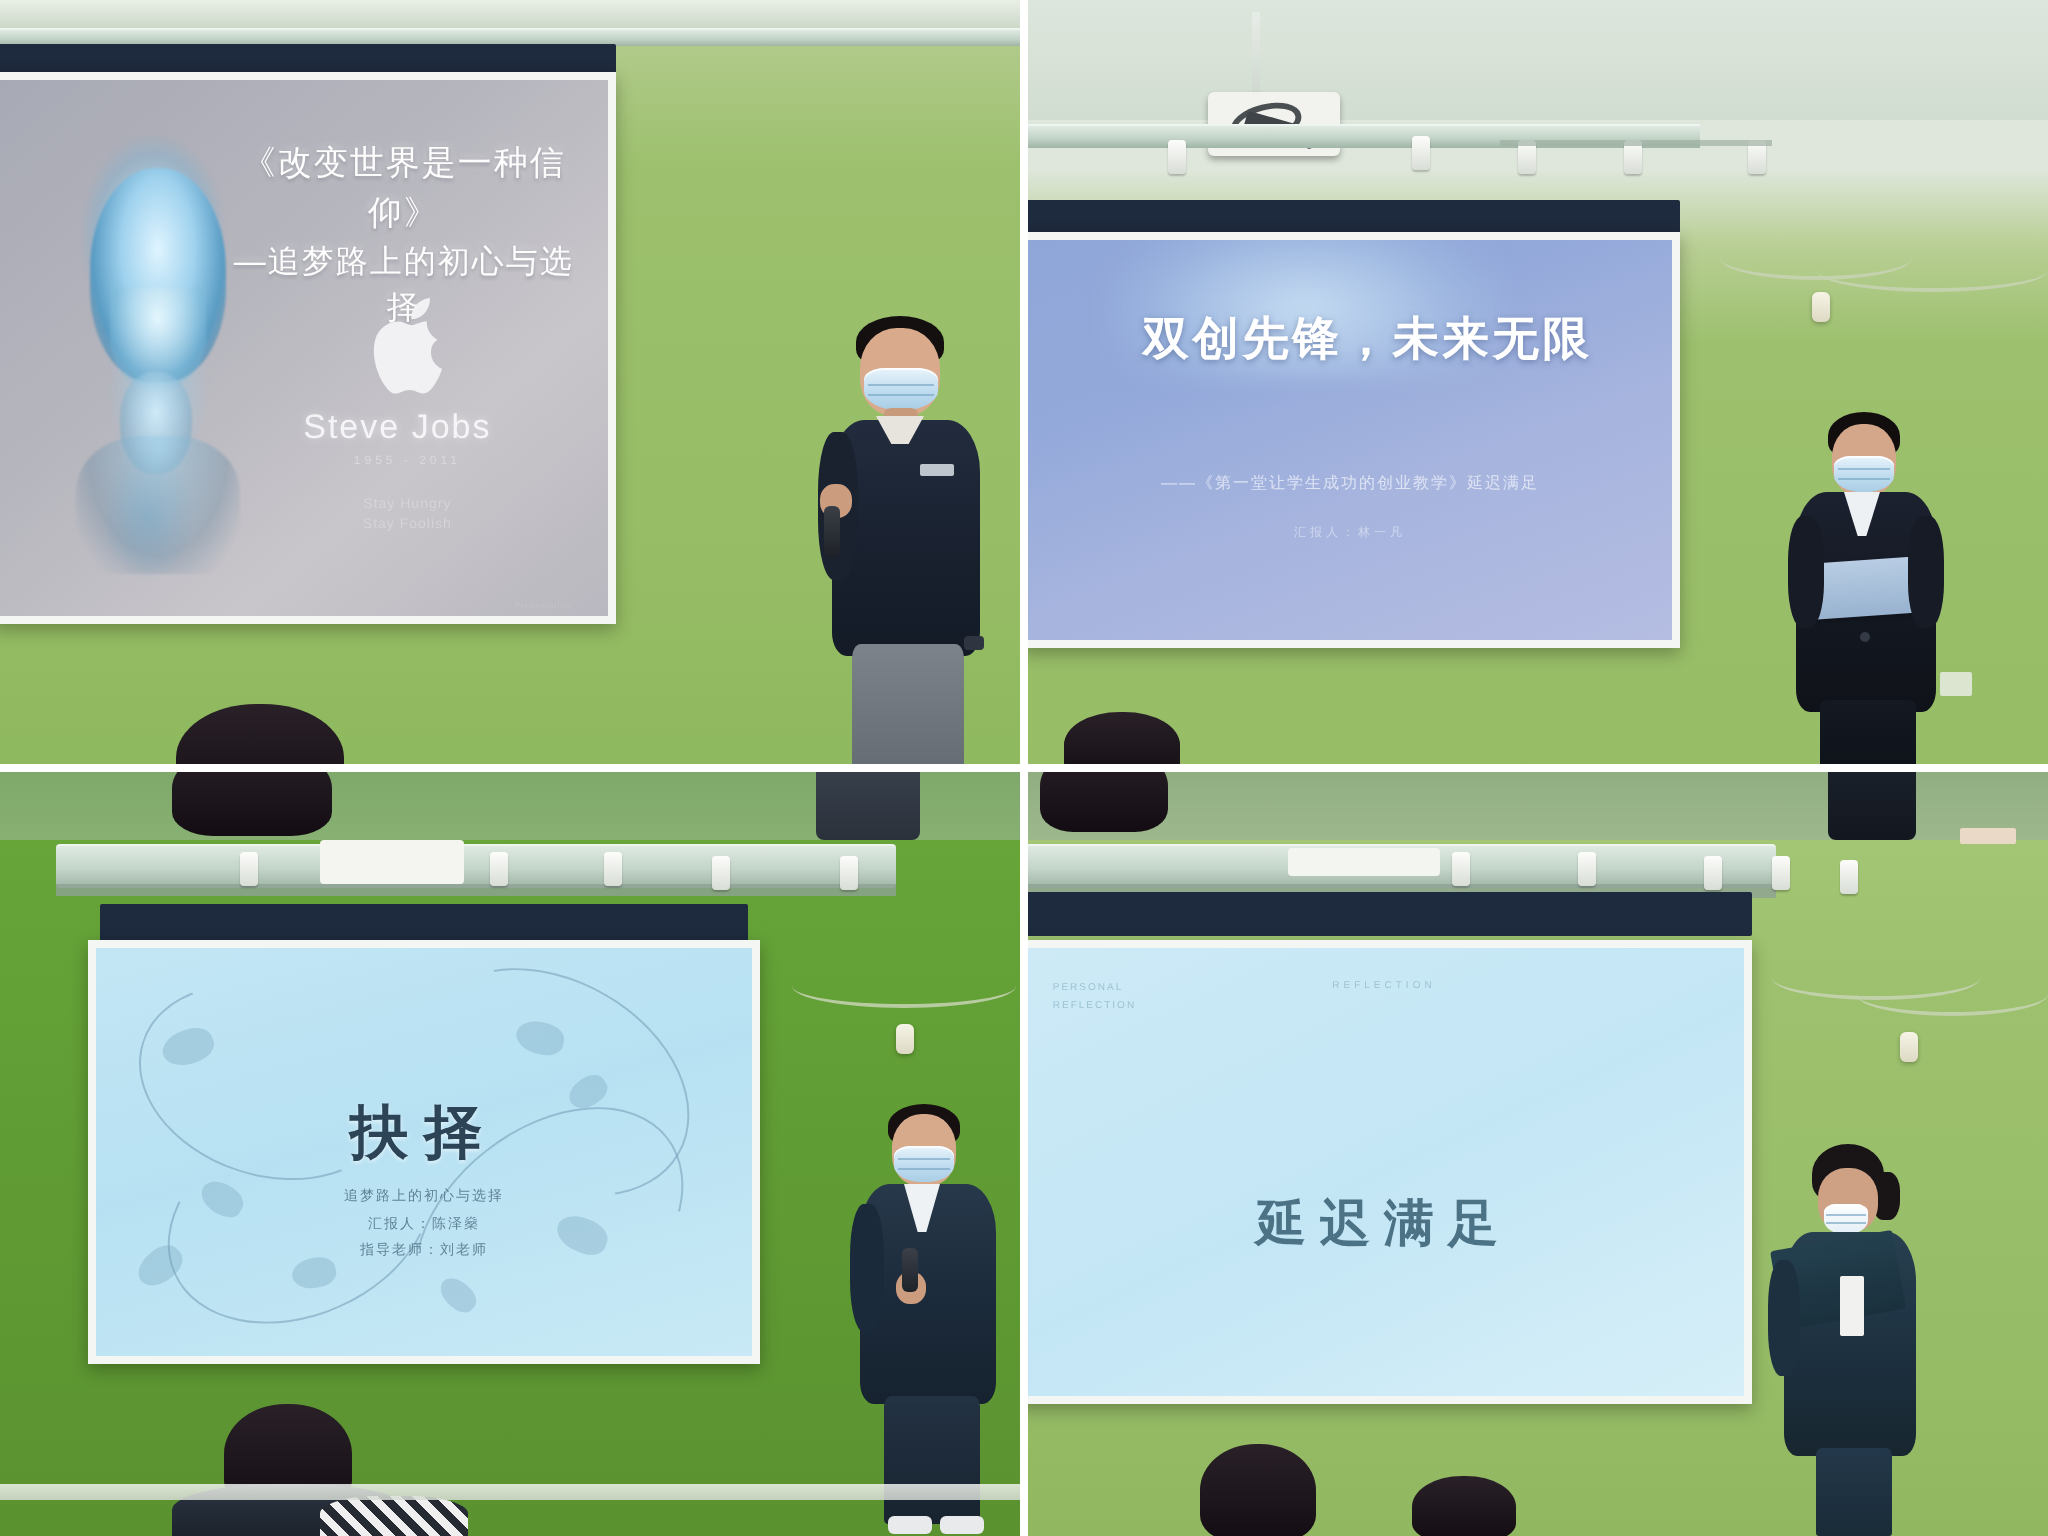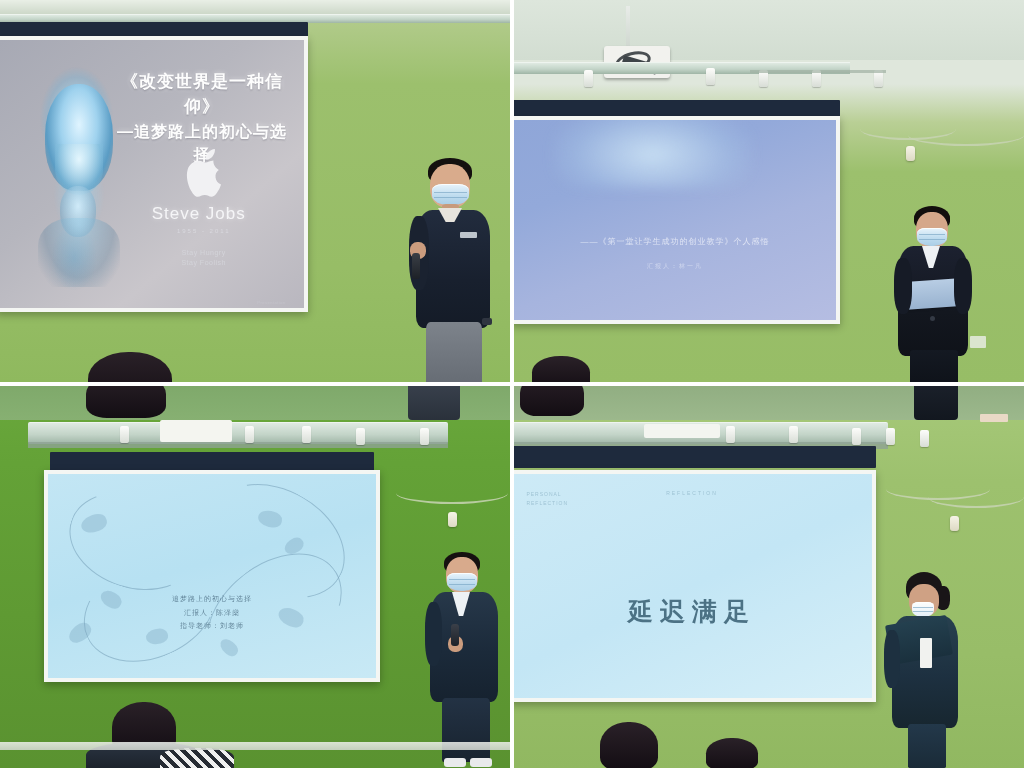--- a/index.html
+++ b/index.html
@@ -92,21 +92,21 @@
   }
   .jobs-body {
     position:absolute; left:16%; top:68%; width:68%; height:30%;
     border-radius:40% 40% 10% 10%;
     background:radial-gradient(ellipse at 50% 10%, rgba(160,210,235,.55), rgba(60,110,145,.25) 60%, rgba(0,0,0,0) 85%);
   }
   .jobs-right { position:absolute; right:4%; top:4%; width:58%; height:92%; }
   .jobs-title {
     position:absolute; left:0; right:2%; top:8%;
     color:#fdfdfd; text-align:center; line-height:1.45;
-    font-size:17px; font-weight:700; letter-spacing:1px;
+    font-size:17px; font-weight:400; letter-spacing:1px;
     text-shadow:0 0 5px rgba(255,255,255,.55), 0 1px 2px rgba(60,60,75,.45);
   }
   .jobs-title .l2 { display:block; font-size:16px; }
   .apple-logo {
     position:absolute; left:50%; top:40%; transform:translateX(-50%);
     width:44px; height:50px;
   }
   .apple-name {
     position:absolute; left:0; right:10px; top:62%;
     text-align:center; color:#f5f5f7; font-size:17px; letter-spacing:1px;
@@ -313,22 +313,23 @@
 
     <div class="wire" style="left:346px;top:118px;width:96px;"></div>
     <div class="wire" style="left:394px;top:124px;width:116px;"></div>
     <div class="wire-bulb" style="left:392px;top:146px;"></div>
 
     <div class="screen-case" style="left:-4px;top:100px;width:330px;height:18px;"></div>
     <div class="screen-frame" style="left:-4px;top:116px;width:330px;height:208px;">
       <div class="screen-surface">
         <div class="slide-blue" style="position:absolute;inset:0;">
           <div class="blue-main">
+            <span class="r2">双创先锋，未来无限</span>
           </div>
-          <div class="blue-sub">——《第一堂让学生成功的创业教学》个人感悟</div>
+          <div class="blue-sub">——《第一堂让学生成功的创业教学》延迟满足</div>
           <div class="blue-byline">汇报人：林一凡</div>
         </div>
       </div>
     </div>
 
     <div class="person" style="left:378px;top:206px;width:96px;height:176px;">
       <div class="p-hair" style="left:22px;top:0;width:36px;height:24px;background:#120e0d;"></div>
       <div class="p-head" style="left:24px;top:6px;width:32px;height:36px;background:#d5a78a;"></div>
       <div class="p-mask" style="left:25px;top:22px;width:30px;height:18px;"></div>
       <div class="p-torso" style="left:6px;top:40px;width:70px;height:110px;background:linear-gradient(#1c2130,#13171f 60%,#0f1219);"></div>
@@ -375,20 +376,21 @@
           <div class="branch" style="left:46%;top:44%;width:46%;height:50%;transform:rotate(142deg);"></div>
           <div class="leafblob" style="left:10%;top:20%;width:26px;height:17px;transform:rotate(-20deg);"></div>
           <div class="leafblob" style="left:16%;top:58%;width:22px;height:15px;transform:rotate(30deg);"></div>
           <div class="leafblob" style="left:64%;top:18%;width:24px;height:16px;transform:rotate(12deg);"></div>
           <div class="leafblob" style="left:72%;top:32%;width:20px;height:14px;transform:rotate(-35deg);"></div>
           <div class="leafblob" style="left:70%;top:66%;width:26px;height:17px;transform:rotate(22deg);"></div>
           <div class="leafblob" style="left:30%;top:76%;width:22px;height:15px;transform:rotate(-12deg);"></div>
           <div class="leafblob" style="left:52%;top:82%;width:20px;height:13px;transform:rotate(40deg);"></div>
           <div class="leafblob" style="left:6%;top:74%;width:24px;height:16px;transform:rotate(-40deg);"></div>
 
+          <div class="floral-title">抉择</div>
           <div class="floral-sub">
             <span>追梦路上的初心与选择</span><br>
             <span>汇报人：陈泽燊</span><br>
             <span>指导老师：刘老师</span>
           </div>
         </div>
       </div>
     </div>
 
     <div class="person" style="left:424px;top:166px;width:86px;height:216px;">

